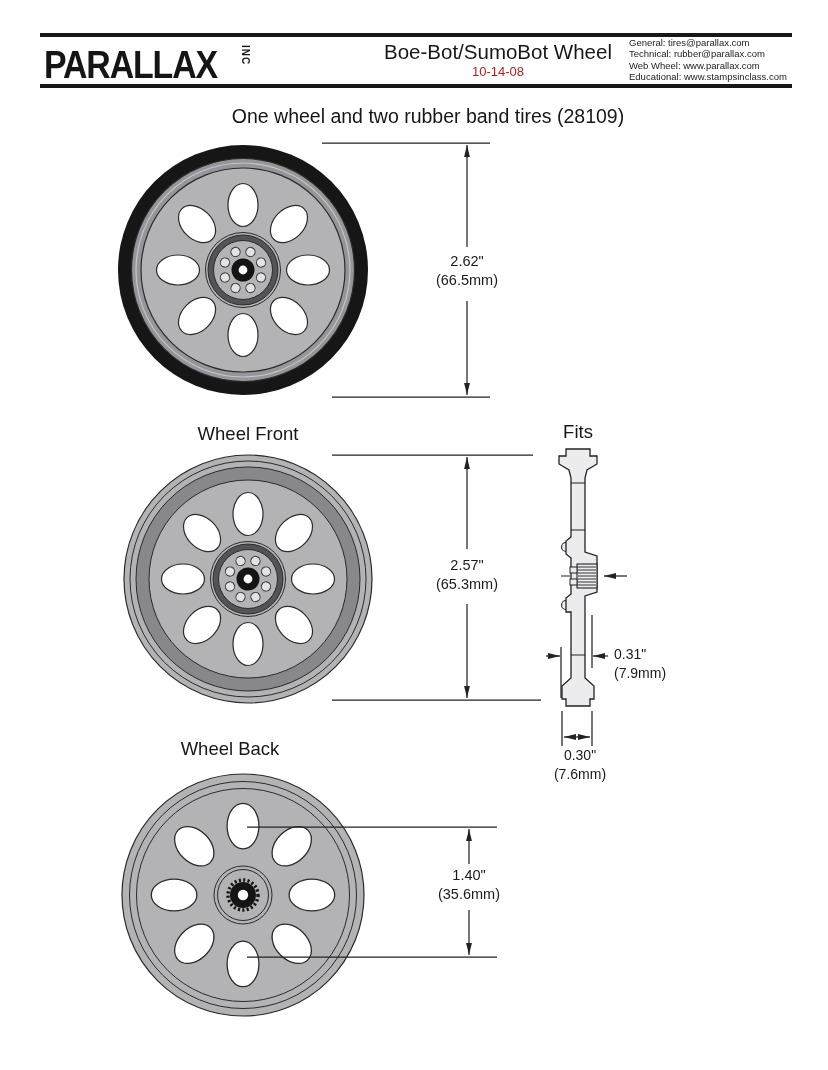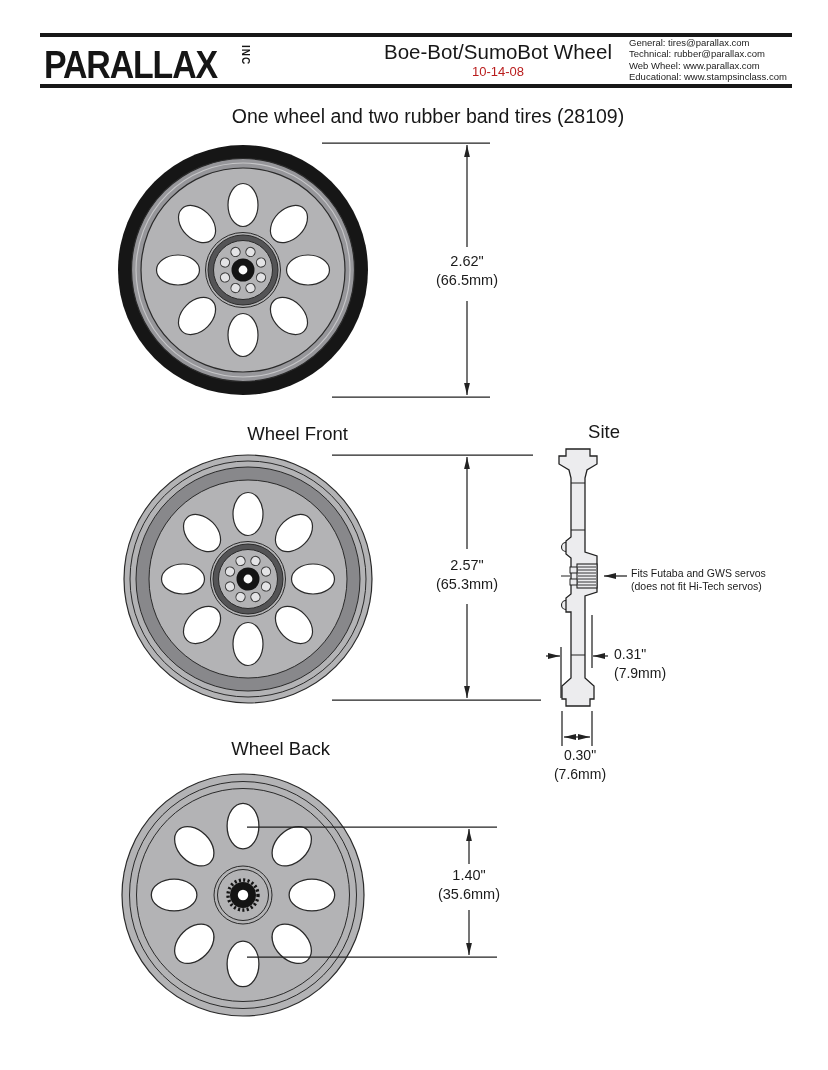--- a/index.html
+++ b/index.html
@@ -20,21 +20,21 @@
     position:absolute;left:196px;top:4px;writing-mode:vertical-rl;font-weight:700;
     font-size:10px;letter-spacing:1px;color:#151515;
   }
   .addr{position:absolute;left:255px;top:37px;font-size:10px;line-height:11.5px;color:#222;}
   .titleblock{position:absolute;left:378px;top:40px;width:240px;text-align:center;}
   .doc-title{font-size:20.5px;color:#171717;white-space:nowrap;}
   .doc-date{font-size:13px;color:#b91c1c;}
   .contacts{position:absolute;left:629px;top:37px;font-size:9.5px;line-height:11.4px;color:#222;}
   
   .page-title{position:absolute;left:14px;top:105px;width:828px;text-align:center;font-size:19.5px;color:#171717;}
-  .view-label{position:absolute;font-size:18.5px;color:#171717;text-align:right;}
+  .view-label{position:absolute;font-size:18.5px;color:#171717;text-align:center;}
   .lbl-front{left:148px;top:423px;width:200px;}
   .lbl-side{left:536px;top:421px;width:84px;}
   .lbl-back{left:130px;top:738px;width:200px;}
   .dim-text{position:absolute;text-align:center;font-size:14.5px;line-height:18.5px;color:#1b1b1b;background:#fff;}
   .t-d1{left:402px;top:252px;width:130px;}
   .t-d2{left:402px;top:556px;width:130px;}
   .t-d3{left:608px;top:645px;width:88px;font-size:14px;text-align:left;padding-left:6px;}
   .t-d4{left:534px;top:746px;width:92px;font-size:14px;}
   .t-d5{left:404px;top:866px;width:130px;}
   .annotation{position:absolute;left:631px;top:567px;width:148px;font-size:10.5px;line-height:13px;color:#1b1b1b;}
@@ -184,21 +184,21 @@
       <line x1="247" y1="827" x2="497" y2="827"></line>
       <line x1="247" y1="957" x2="497" y2="957"></line>
       <line x1="469" y1="829" x2="469" y2="864" marker-start="url(#arr)"></line>
       <line x1="469" y1="910" x2="469" y2="955" marker-end="url(#arr)"></line>
 
       <line x1="604" y1="576" x2="627" y2="576" marker-start="url(#arr)"></line>
     </g>
   </svg>
 
   <div class="view-label lbl-front txt">Wheel Front</div>
-  <div class="view-label lbl-side txt">Site</div>
+  <div class="view-label lbl-side txt">Fits</div>
   <div class="view-label lbl-back txt">Wheel Back</div>
 
   <div class="dim-text t-d1 txt">
     <div>2.62"</div>
     <div>(66.5mm)</div>
   </div>
   <div class="dim-text t-d2 txt">
     <div>2.57"</div>
     <div>(65.3mm)</div>
   </div>
@@ -208,18 +208,14 @@
   </div>
   <div class="dim-text t-d4 txt">
     <div>0.30"</div>
     <div>(7.6mm)</div>
   </div>
   <div class="dim-text t-d5 txt">
     <div>1.40"</div>
     <div>(35.6mm)</div>
   </div>
 
-  <div class="annotation txt">
-    <div>Fits Futaba and GWS servos</div>
-    <div>(does not fit Hi-Tech servos)</div>
-  </div>
 
 </div>
 
 </body></html>

